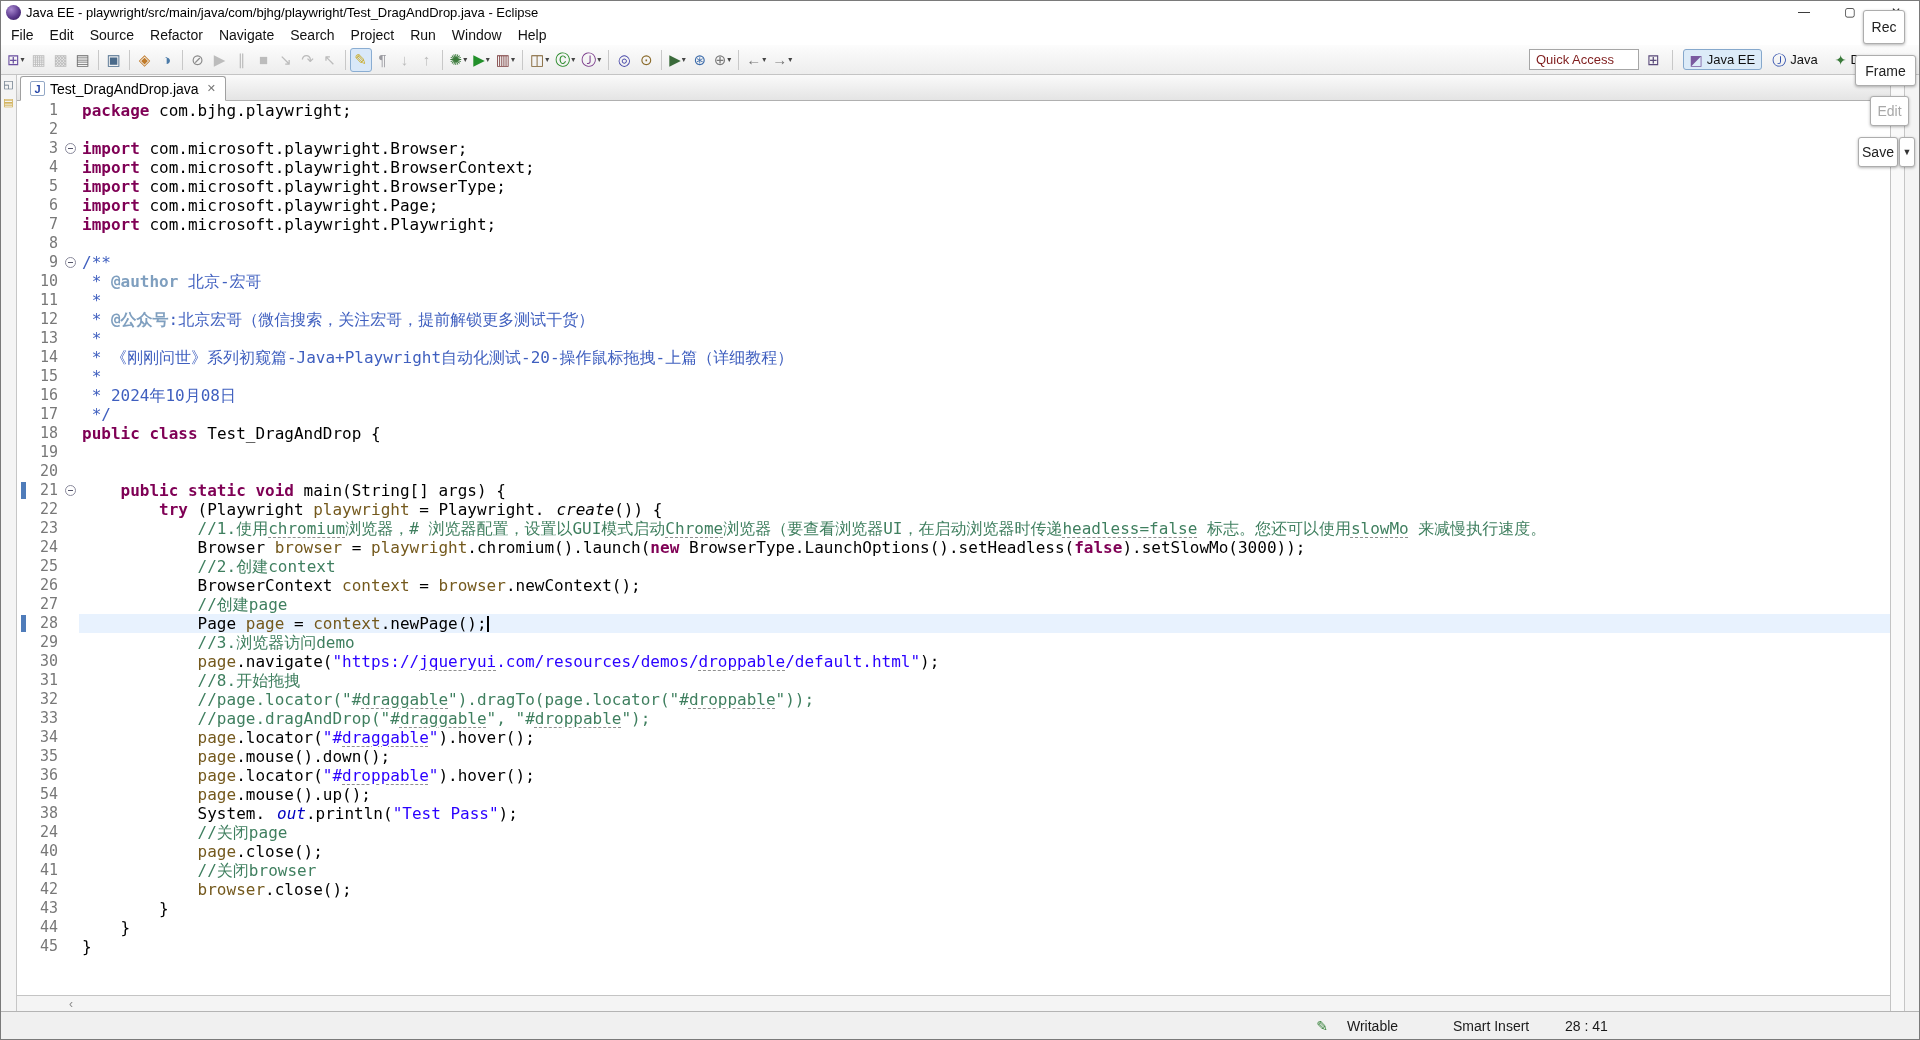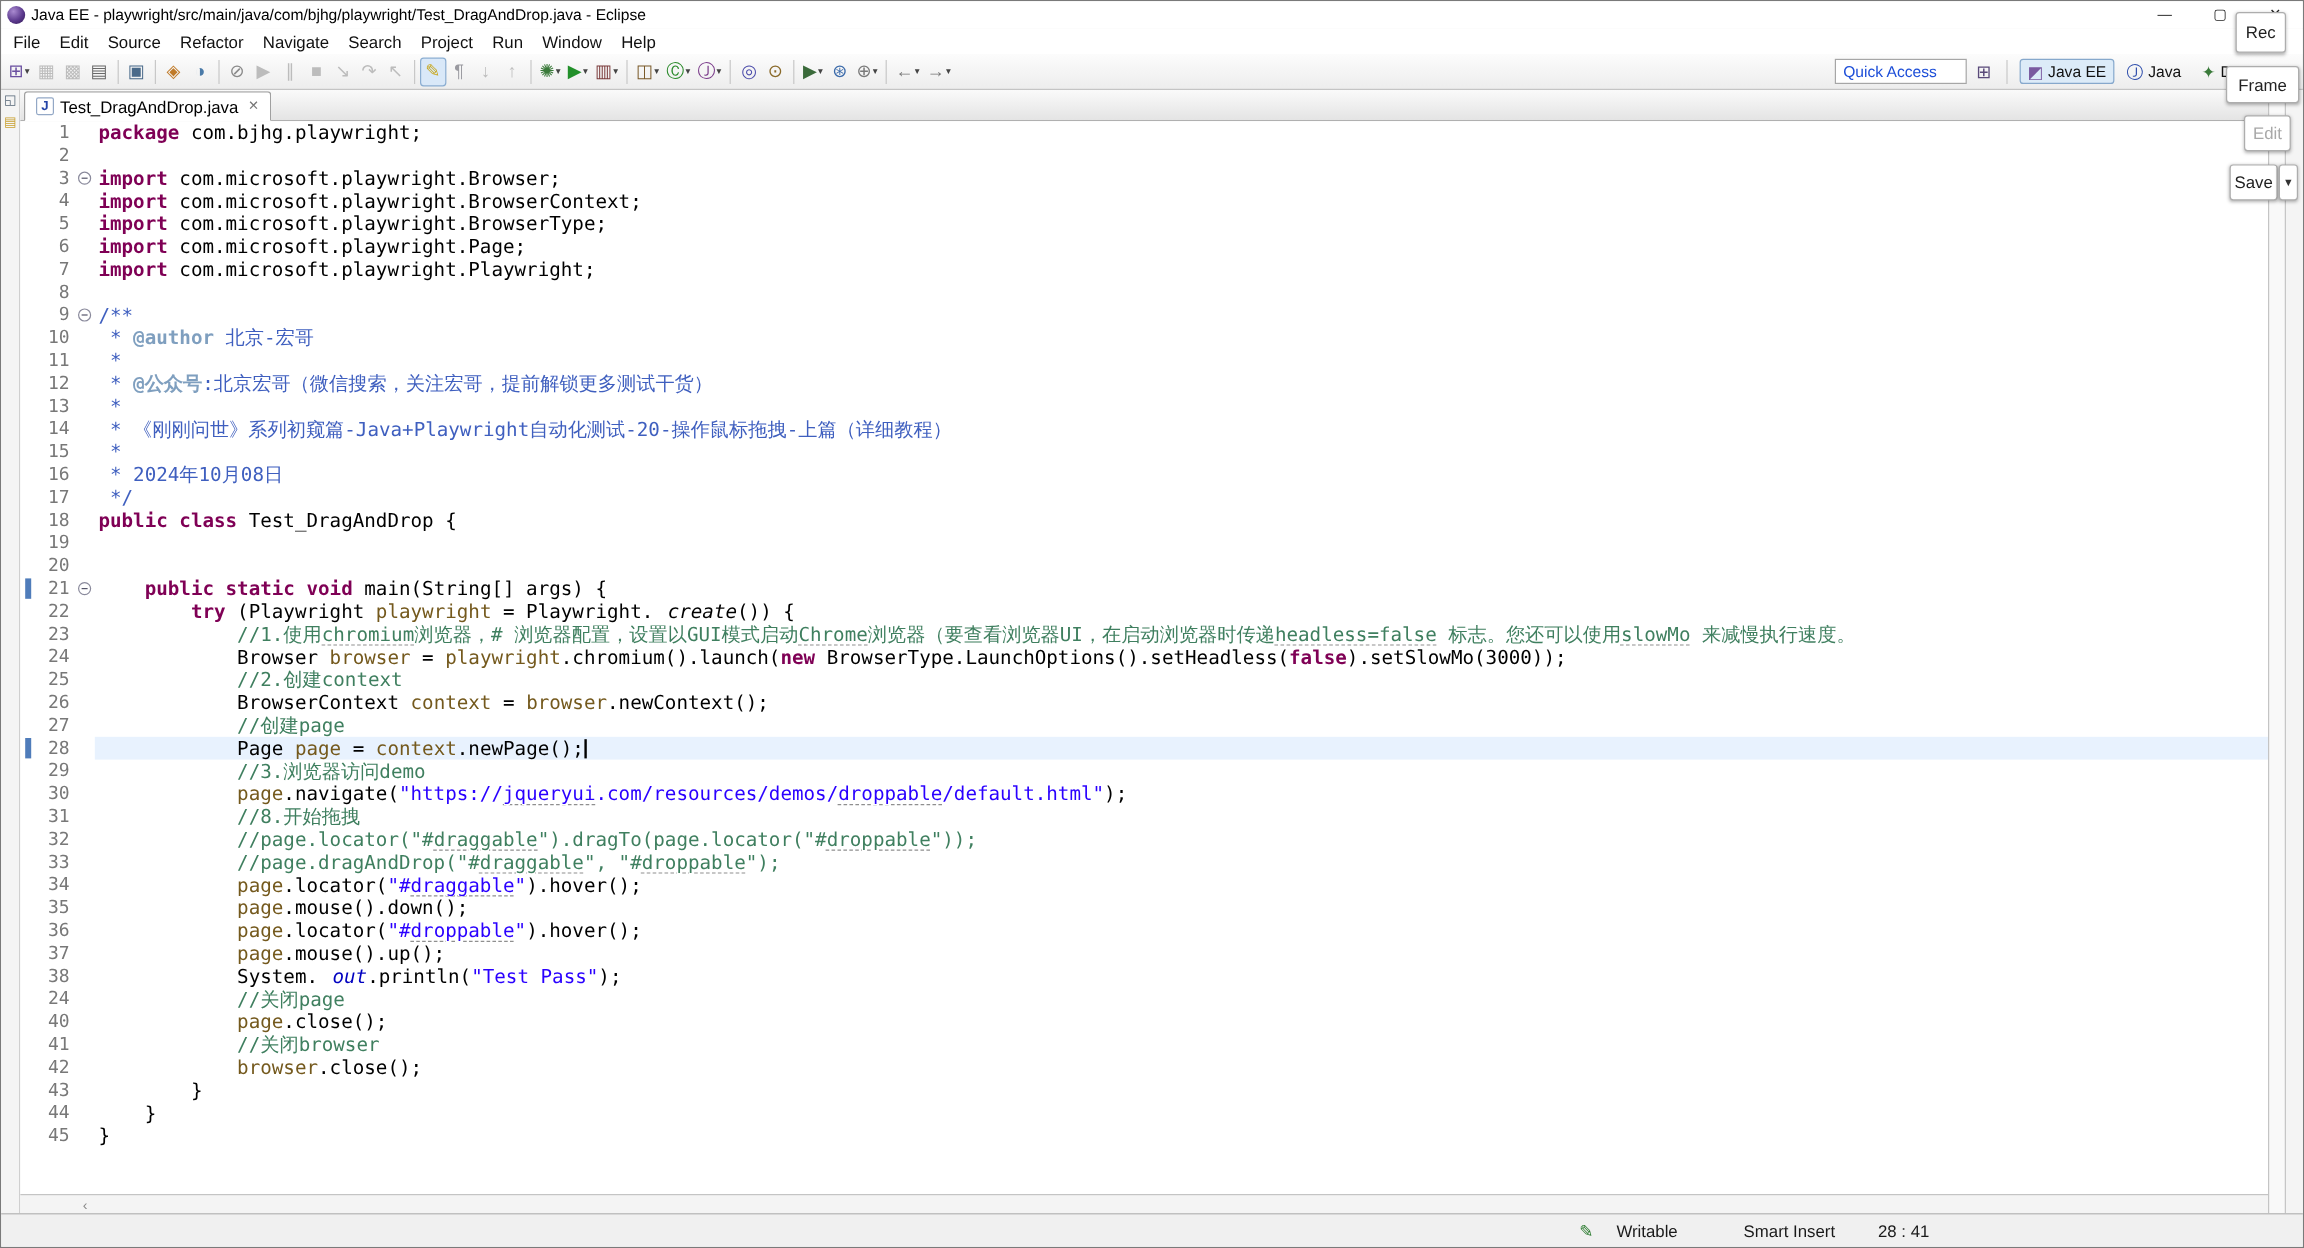--- a/index.html
+++ b/index.html
@@ -26,21 +26,21 @@
   
   .toolbar { height:30px; background:linear-gradient(#fcfcfc,#ededed); border-bottom:1px solid #c4c4c4; display:flex; align-items:center; padding:0 3px; flex:0 0 auto; }
   .tb-icons { display:flex; align-items:center; }
   .tbtn { height:24px; min-width:22px; padding:0 2px; display:inline-flex; align-items:center; justify-content:center; border:1px solid transparent; border-radius:3px; }
   .tbtn.act { background:#d9e8f8; border-color:#8aadd2; }
   .tbtn .glyph { font-size:15px; line-height:1; }
   .tbtn.dis .glyph { color:#bcbcbc !important; }
   .tbtn .dd { font-size:8px; color:#444; margin-left:1px; }
   .tb-sep { width:1px; height:20px; background:#c8c8c8; margin:0 4px; flex:0 0 auto; }
   .tb-right { margin-left:auto; display:flex; align-items:center; gap:6px; padding-right:42px; }
-  .quick-access { width:110px; height:21px; line-height:19px; border:1px solid #a6a6a6; background:#fff; color:#1d4ed8; font-size:13px; padding:0 6px; white-space:nowrap; overflow:hidden; }
+  .quick-access { width:110px; height:21px; line-height:19px; border:1px solid #a6a6a6; background:#fff; color:#7f1d1d; font-size:13px; padding:0 6px; white-space:nowrap; overflow:hidden; }
   .persp-bar { display:flex; align-items:center; gap:3px; }
   .persp { display:flex; align-items:center; gap:4px; padding:2px 6px; font-size:13px; color:#111; border:1px solid transparent; border-radius:3px; white-space:nowrap; }
   .persp.active { background:#dcebf8; border-color:#86a8cc; }
   .persp .picon { font-size:14px; line-height:1; }
   .open-persp { font-size:15px; color:#5a4a7a; padding:2px; }
   
   .workbench { flex:1 1 auto; display:flex; min-height:0; background:#f0f0f0; }
   .left-strip { width:16px; flex:0 0 auto; border-right:1px solid #c6c6c6; background:#f4f4f4; display:flex; flex-direction:column; align-items:center; padding-top:4px; gap:7px; }
   .strip-icon { font-size:11px; line-height:1; }
   .editor-stack { flex:1 1 auto; display:flex; flex-direction:column; min-width:0; background:#ffffff; }
@@ -491,21 +491,21 @@
             <span class="codewrap"><span class="tk-d">            </span><span class="tk-v">page</span><span class="tk-d">.mouse().down();</span></span>
           </div>
           <div class="cl">
             <span class="ann"></span>
             <span class="ln">36</span>
             <span class="foldc"></span>
             <span class="codewrap"><span class="tk-d">            </span><span class="tk-v">page</span><span class="tk-d">.locator(</span><span class="tk-s">"#</span><span class="tk-s tk-u">droppable</span><span class="tk-s">"</span><span class="tk-d">).hover();</span></span>
           </div>
           <div class="cl">
             <span class="ann"></span>
-            <span class="ln">37</span>
+            <span class="ln">54</span>
             <span class="foldc"></span>
             <span class="codewrap"><span class="tk-d">            </span><span class="tk-v">page</span><span class="tk-d">.mouse().up();</span></span>
           </div>
           <div class="cl">
             <span class="ann"></span>
             <span class="ln">38</span>
             <span class="foldc"></span>
             <span class="codewrap"><span class="tk-d">            System.</span><span class="tk-f">out</span><span class="tk-d">.println(</span><span class="tk-s">"Test Pass"</span><span class="tk-d">);</span></span>
           </div>
           <div class="cl">

